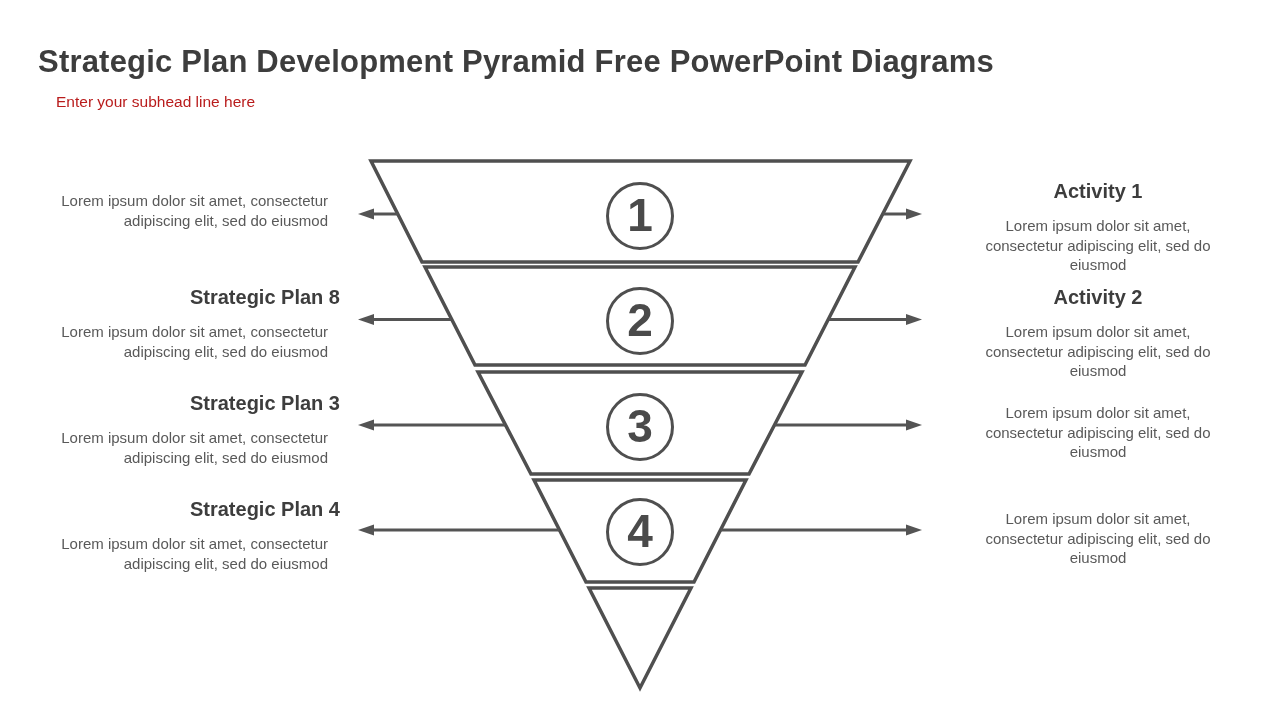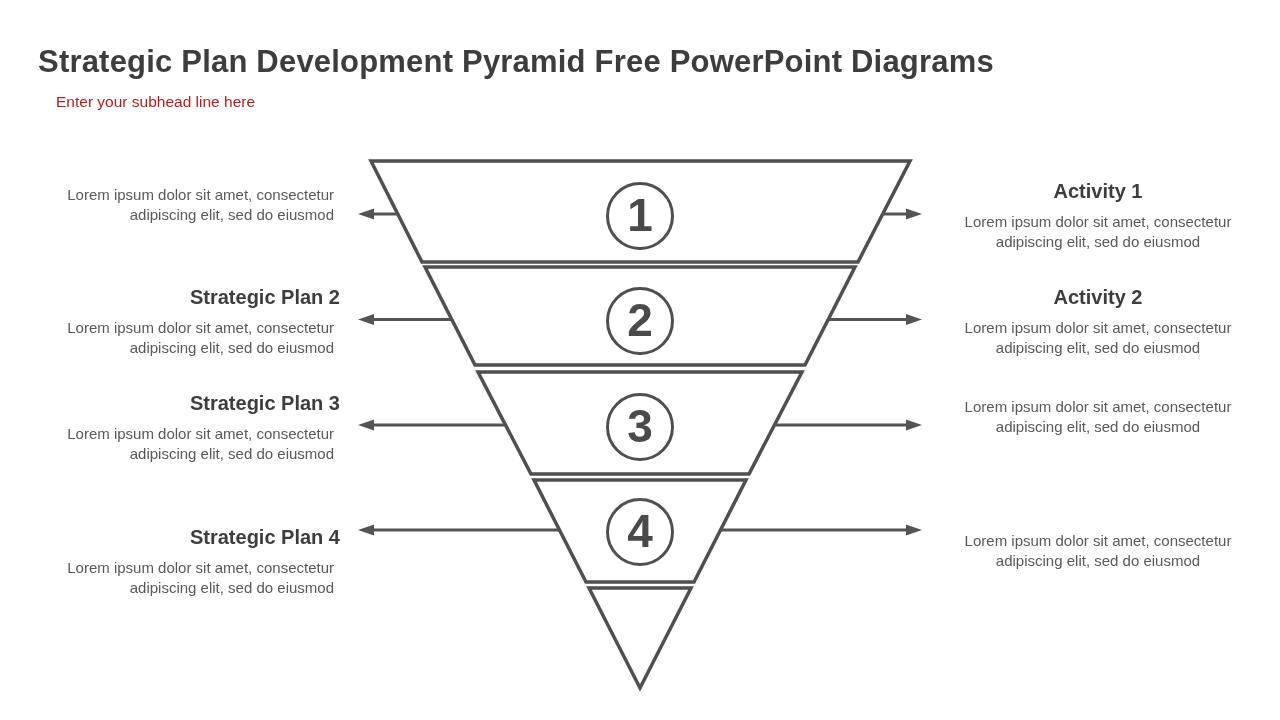--- a/index.html
+++ b/index.html
@@ -79,30 +79,30 @@
   .side-block.left  { left: 40px;  text-align: right; }
   .side-block.right { left: 953px; width: 290px; text-align: center; }
   .side-block h3 {
     margin: 0 0 8px 0;
     font-size: 20px;
     font-weight: 700;
     color: #3d3d3d;
     line-height: 25px;
   }
   .side-block p {
-    margin: 6px;
+    margin: 12px;
     font-size: 15px;
     font-weight: 400;
     color: #595959;
     line-height: 19.5px;
   }
   .row-top-0 { top: 179px; }
   .row-top-1 { top: 285px; }
   .row-top-2 { top: 391px; }
-  .row-top-3 { top: 525px; }
+  .row-top-3 { top: 497px; }
   .circ-top-0 { top: 182px;   left: 606px; }
   .circ-top-1 { top: 287px;   left: 606px; }
   .circ-top-2 { top: 392.5px; left: 606px; }
   .circ-top-3 { top: 498px;   left: 606px; }
 </style>
 </head>
 <body>
 
 <div class="slide">
 
@@ -162,21 +162,21 @@
     <span>3</span>
   </div>
   <div class="num-circle circ-top-3">
     <span>4</span>
   </div>
 
   <div class="side-block left row-top-0">
     <p>Lorem ipsum dolor sit amet, consectetur adipiscing elit, sed do eiusmod</p>
   </div>
   <div class="side-block left row-top-1">
-    <h3>Strategic Plan 2</h3>
+    <h3>Strategic Plan 8</h3>
     <p>Lorem ipsum dolor sit amet, consectetur adipiscing elit, sed do eiusmod</p>
   </div>
   <div class="side-block left row-top-2">
     <h3>Strategic Plan 3</h3>
     <p>Lorem ipsum dolor sit amet, consectetur adipiscing elit, sed do eiusmod</p>
   </div>
   <div class="side-block left row-top-3">
     <h3>Strategic Plan 4</h3>
     <p>Lorem ipsum dolor sit amet, consectetur adipiscing elit, sed do eiusmod</p>
   </div>

